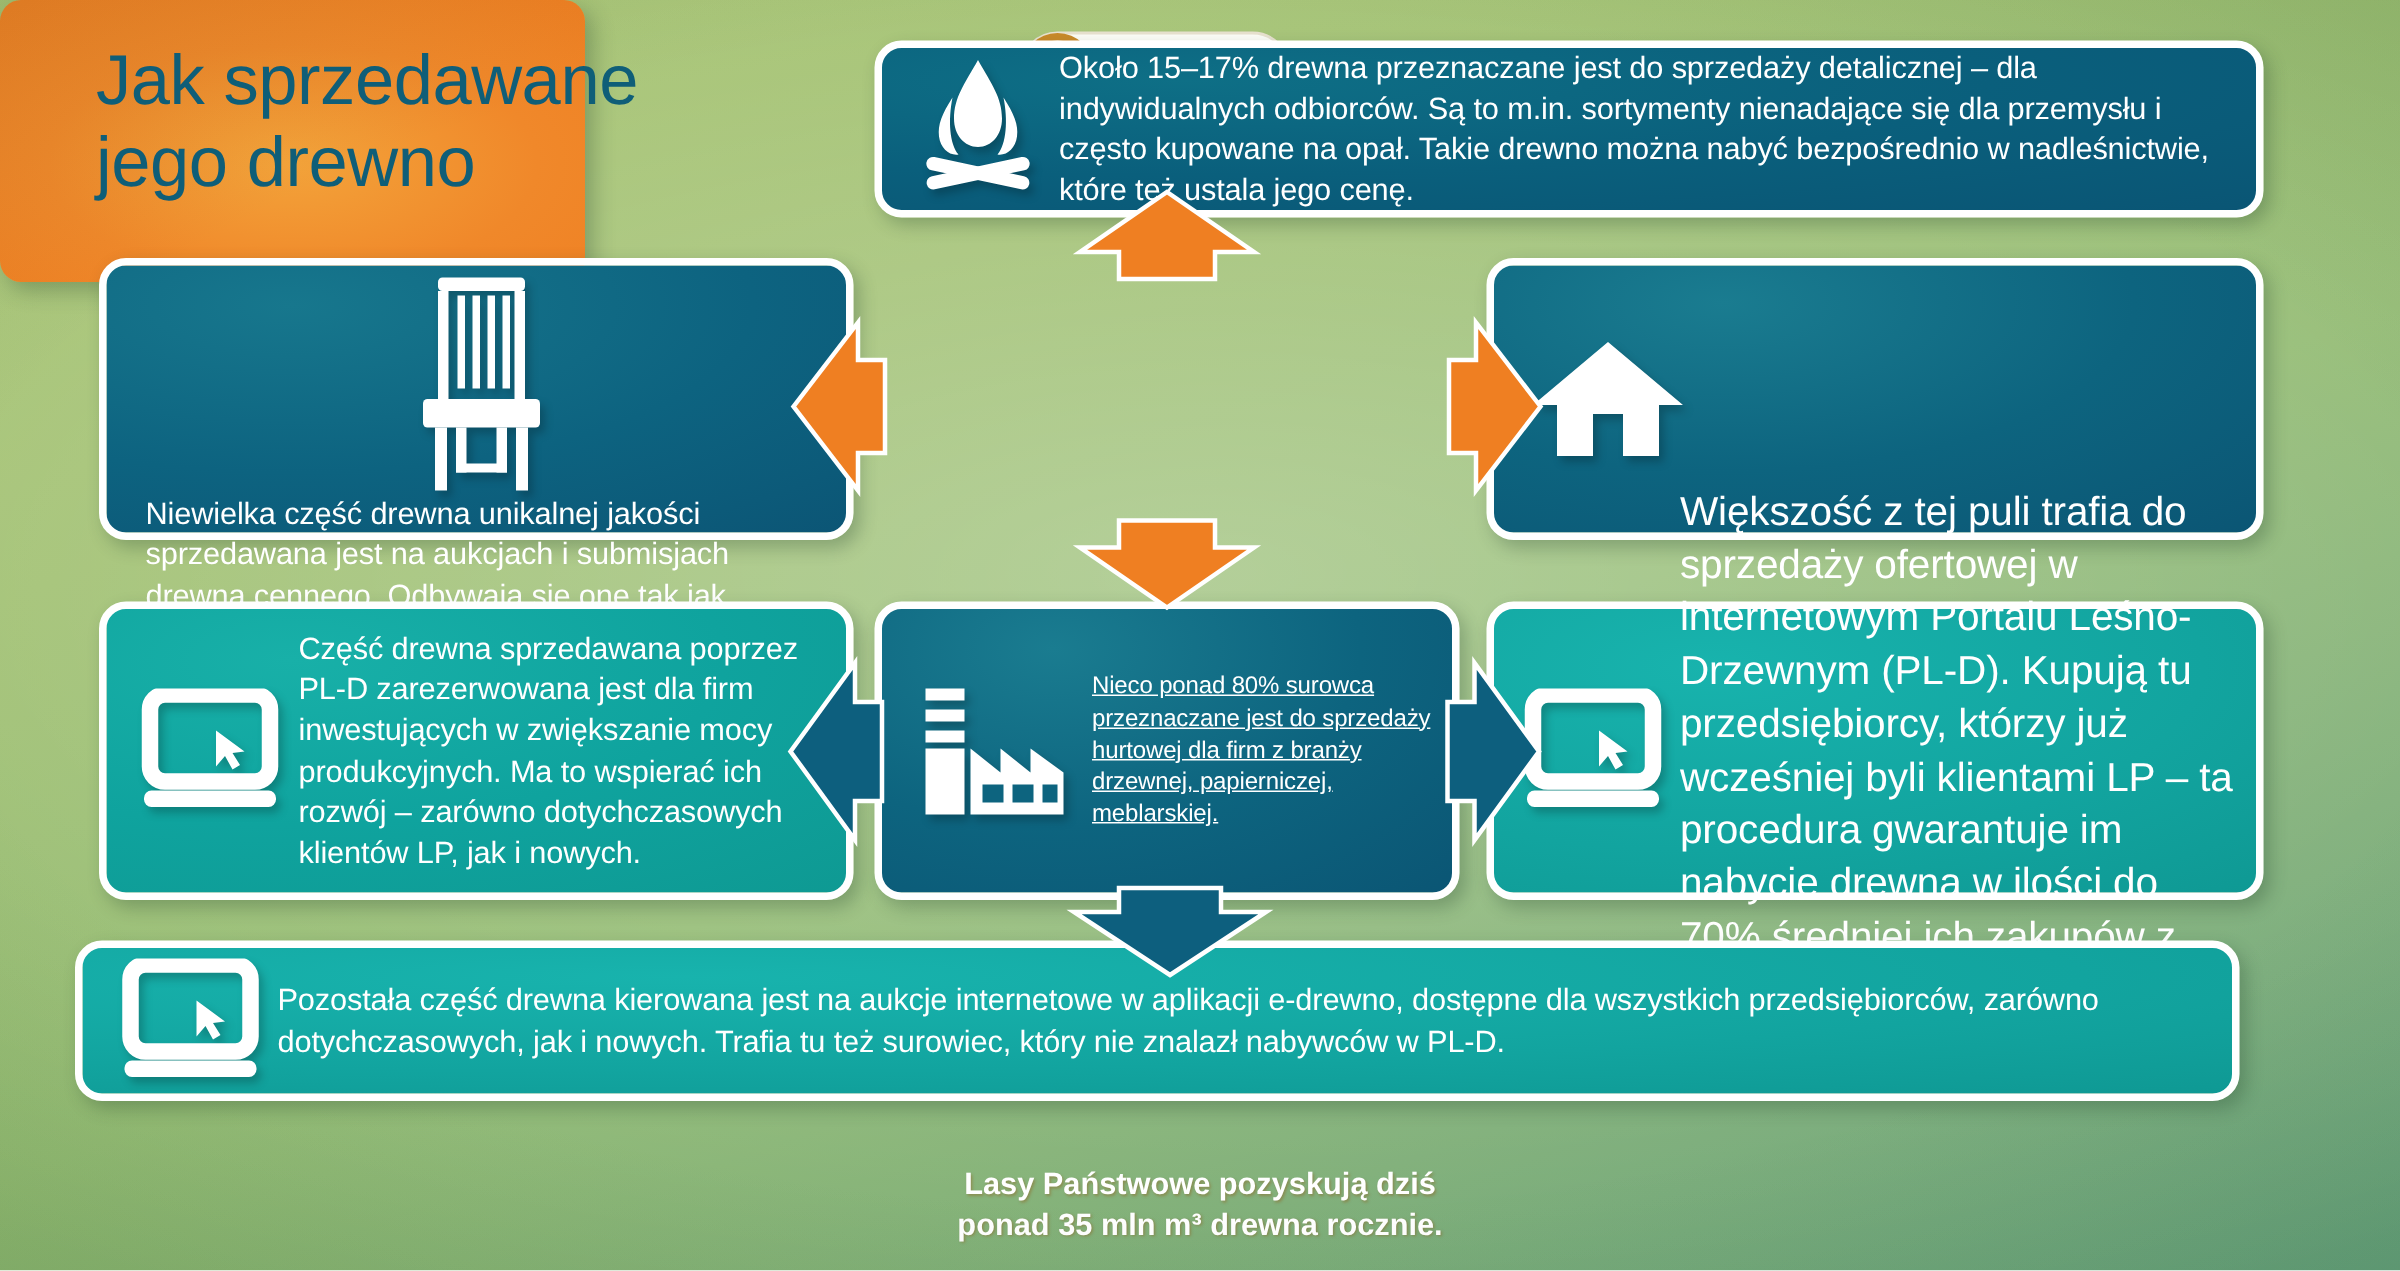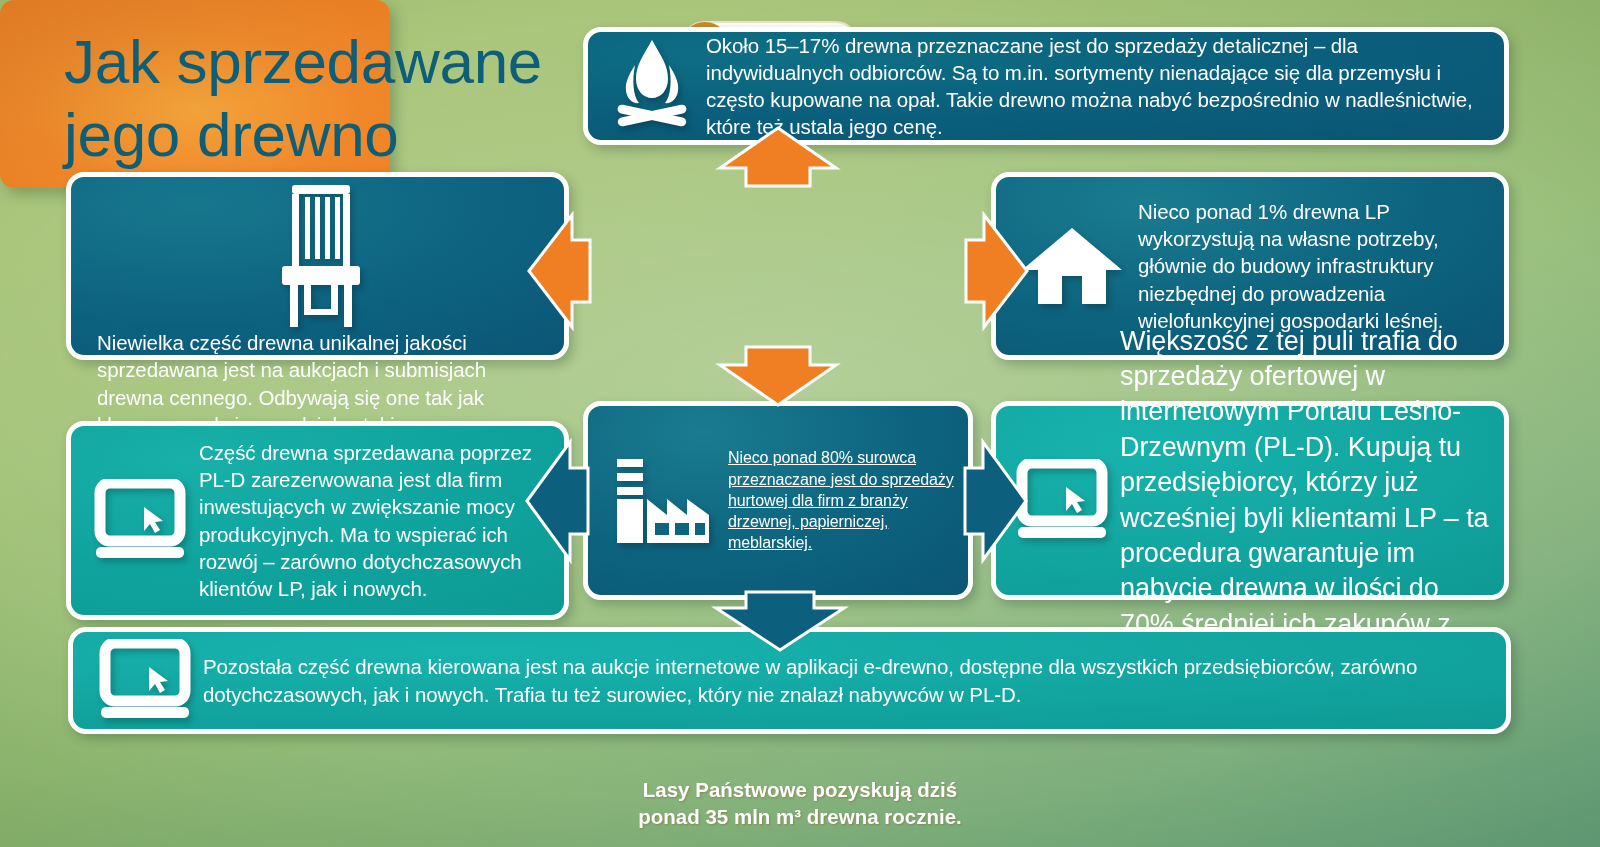--- a/index.html
+++ b/index.html
@@ -29,21 +29,21 @@
     pointer-events: none;
     background: radial-gradient(ellipse 95% 85% at 50% 48%, rgba(0,0,0,0) 55%, rgba(40,70,40,0.18) 100%);
   }
 
   .title {
     position: absolute;
     left: 64px;
     top: 26px;
     width: 470px;
     color: #0f5e78;
-    font-size: 62px;
+    font-size: 47px;
     line-height: 1.17;
     letter-spacing: -0.3px;
     z-index: 6;
   }
   .title .tl { display: block; white-space: nowrap; }
 
   
   .box {
     position: absolute;
     box-sizing: border-box;
@@ -65,21 +65,21 @@
   .box .txt {
     flex: 1 1 auto;
     font-size: 20.5px;
     line-height: 1.33;
     letter-spacing: -0.1px;
   }
 
   
   .c-navy   { background: radial-gradient(ellipse 130% 130% at 22% 20%, #0e6f86 0%, #0a5f7c 45%, #0a5272 100%); }
   .c-deep   { background: radial-gradient(ellipse 130% 130% at 25% 15%, #17778d 0%, #0d6380 48%, #0b5172 100%); }
-  .c-teal   { background: radial-gradient(ellipse 130% 130% at 25% 18%, #18b0a8 0%, #0fa39e 45%, #0e968f 100%); margin-top: 20px; }
+  .c-teal   { background: radial-gradient(ellipse 130% 130% at 25% 18%, #18b0a8 0%, #0fa39e 45%, #0e968f 100%); }
   .c-teal2  { background: radial-gradient(ellipse 130% 130% at 28% 20%, #18b3ad 0%, #12a49f 50%, #0d938e 100%); }
   .c-dark   { background: radial-gradient(ellipse 120% 140% at 30% 14%, #1a7c90 0%, #0d647f 45%, #0a5070 100%); }
   .c-orange { background: radial-gradient(ellipse 110% 110% at 50% 58%, #f3a33a 0%, #f0882a 38%, #ef7f22 70%, #ee7c20 100%); }
 
   
   #box-retail   { left: 583px;  top: 27px;   width: 926px; height: 118px; padding: 6px 14px 6px 18px; }
   #box-retail .icon { width: 92px; }
   #box-retail .txt  { padding-left: 8px; }
 
   #box-auction  { left: 66px;   top: 172px;  width: 503px; height: 188px; padding: 6px 14px 6px 20px; flex-direction: column; }
@@ -95,21 +95,21 @@
   #box-pld-res .txt  { padding-left: 6px; }
 
   #box-wholesale{ left: 583px;  top: 401px;  width: 390px; height: 199px; padding: 6px 10px 6px 16px; }
   #box-wholesale .icon { width: 118px; }
   #box-wholesale .txt  { padding-left: 6px; font-size: 16px; text-decoration: underline; }
 
   #box-pld      { left: 991px;  top: 401px;  width: 518px; height: 199px; padding: 6px 10px 6px 14px; }
   #box-pld .icon { width: 104px; }
   #box-pld .txt  { padding-left: 6px; font-size: 27px; line-height: 1.31; }
 
-  #box-edrewno  { left: 68px;   top: 627px;  width: 1443px; height: 107px; padding: 6px 14px 6px 20px; }
+  #box-edrewno  { left: 50px;   top: 627px;  width: 1443px; height: 107px; padding: 6px 14px 6px 20px; }
   #box-edrewno .icon { width: 104px; }
   #box-edrewno .txt  { padding-left: 6px; }
 
   #box-center   { left: 583px;  top: 172px;  width: 390px; height: 188px;
                   border: none; border-radius: 14px; display: block;
                   box-shadow: 5px 6px 14px rgba(30,60,40,0.30); z-index: 5; }
   #box-center .logs {
     position: absolute; left: 50%; top: 14px; transform: translateX(-50%);
     width: 300px; height: 106px;
   }
@@ -260,21 +260,20 @@
   </div>
 
   <div class="box c-dark" id="box-own">
     <div class="icon">
       <svg width="104" height="80" viewBox="0 0 104 80">
         <g fill="#ffffff">
           <path d="M52 2 L102 44 L86 44 L86 78 L62 78 L62 50 L42 50 L42 78 L18 78 L18 44 L2 44 Z"></path>
         </g>
       </svg>
     </div>
-    <div class="txt">Nieco ponad 1% drewna LP wykorzystują na własne potrzeby, głównie do budowy infrastruktury niezbędnej do prowadzenia wielofunkcyjnej gospodarki leśnej.</div>
   </div>
 
   <div class="box c-teal" id="box-pld-res">
     <div class="icon">
       <svg width="92" height="84" viewBox="0 0 92 84">
         <g fill="none" stroke="#ffffff">
           <rect x="6" y="4" width="80" height="58" rx="10" stroke-width="11"></rect>
         </g>
         <rect x="2" y="68" width="88" height="11" rx="5" fill="#ffffff"></rect>
         <path d="M50 28 L50 52 L56 45 L61 54 L66 51 L61 43 L69 42 Z" fill="#ffffff"></path>

